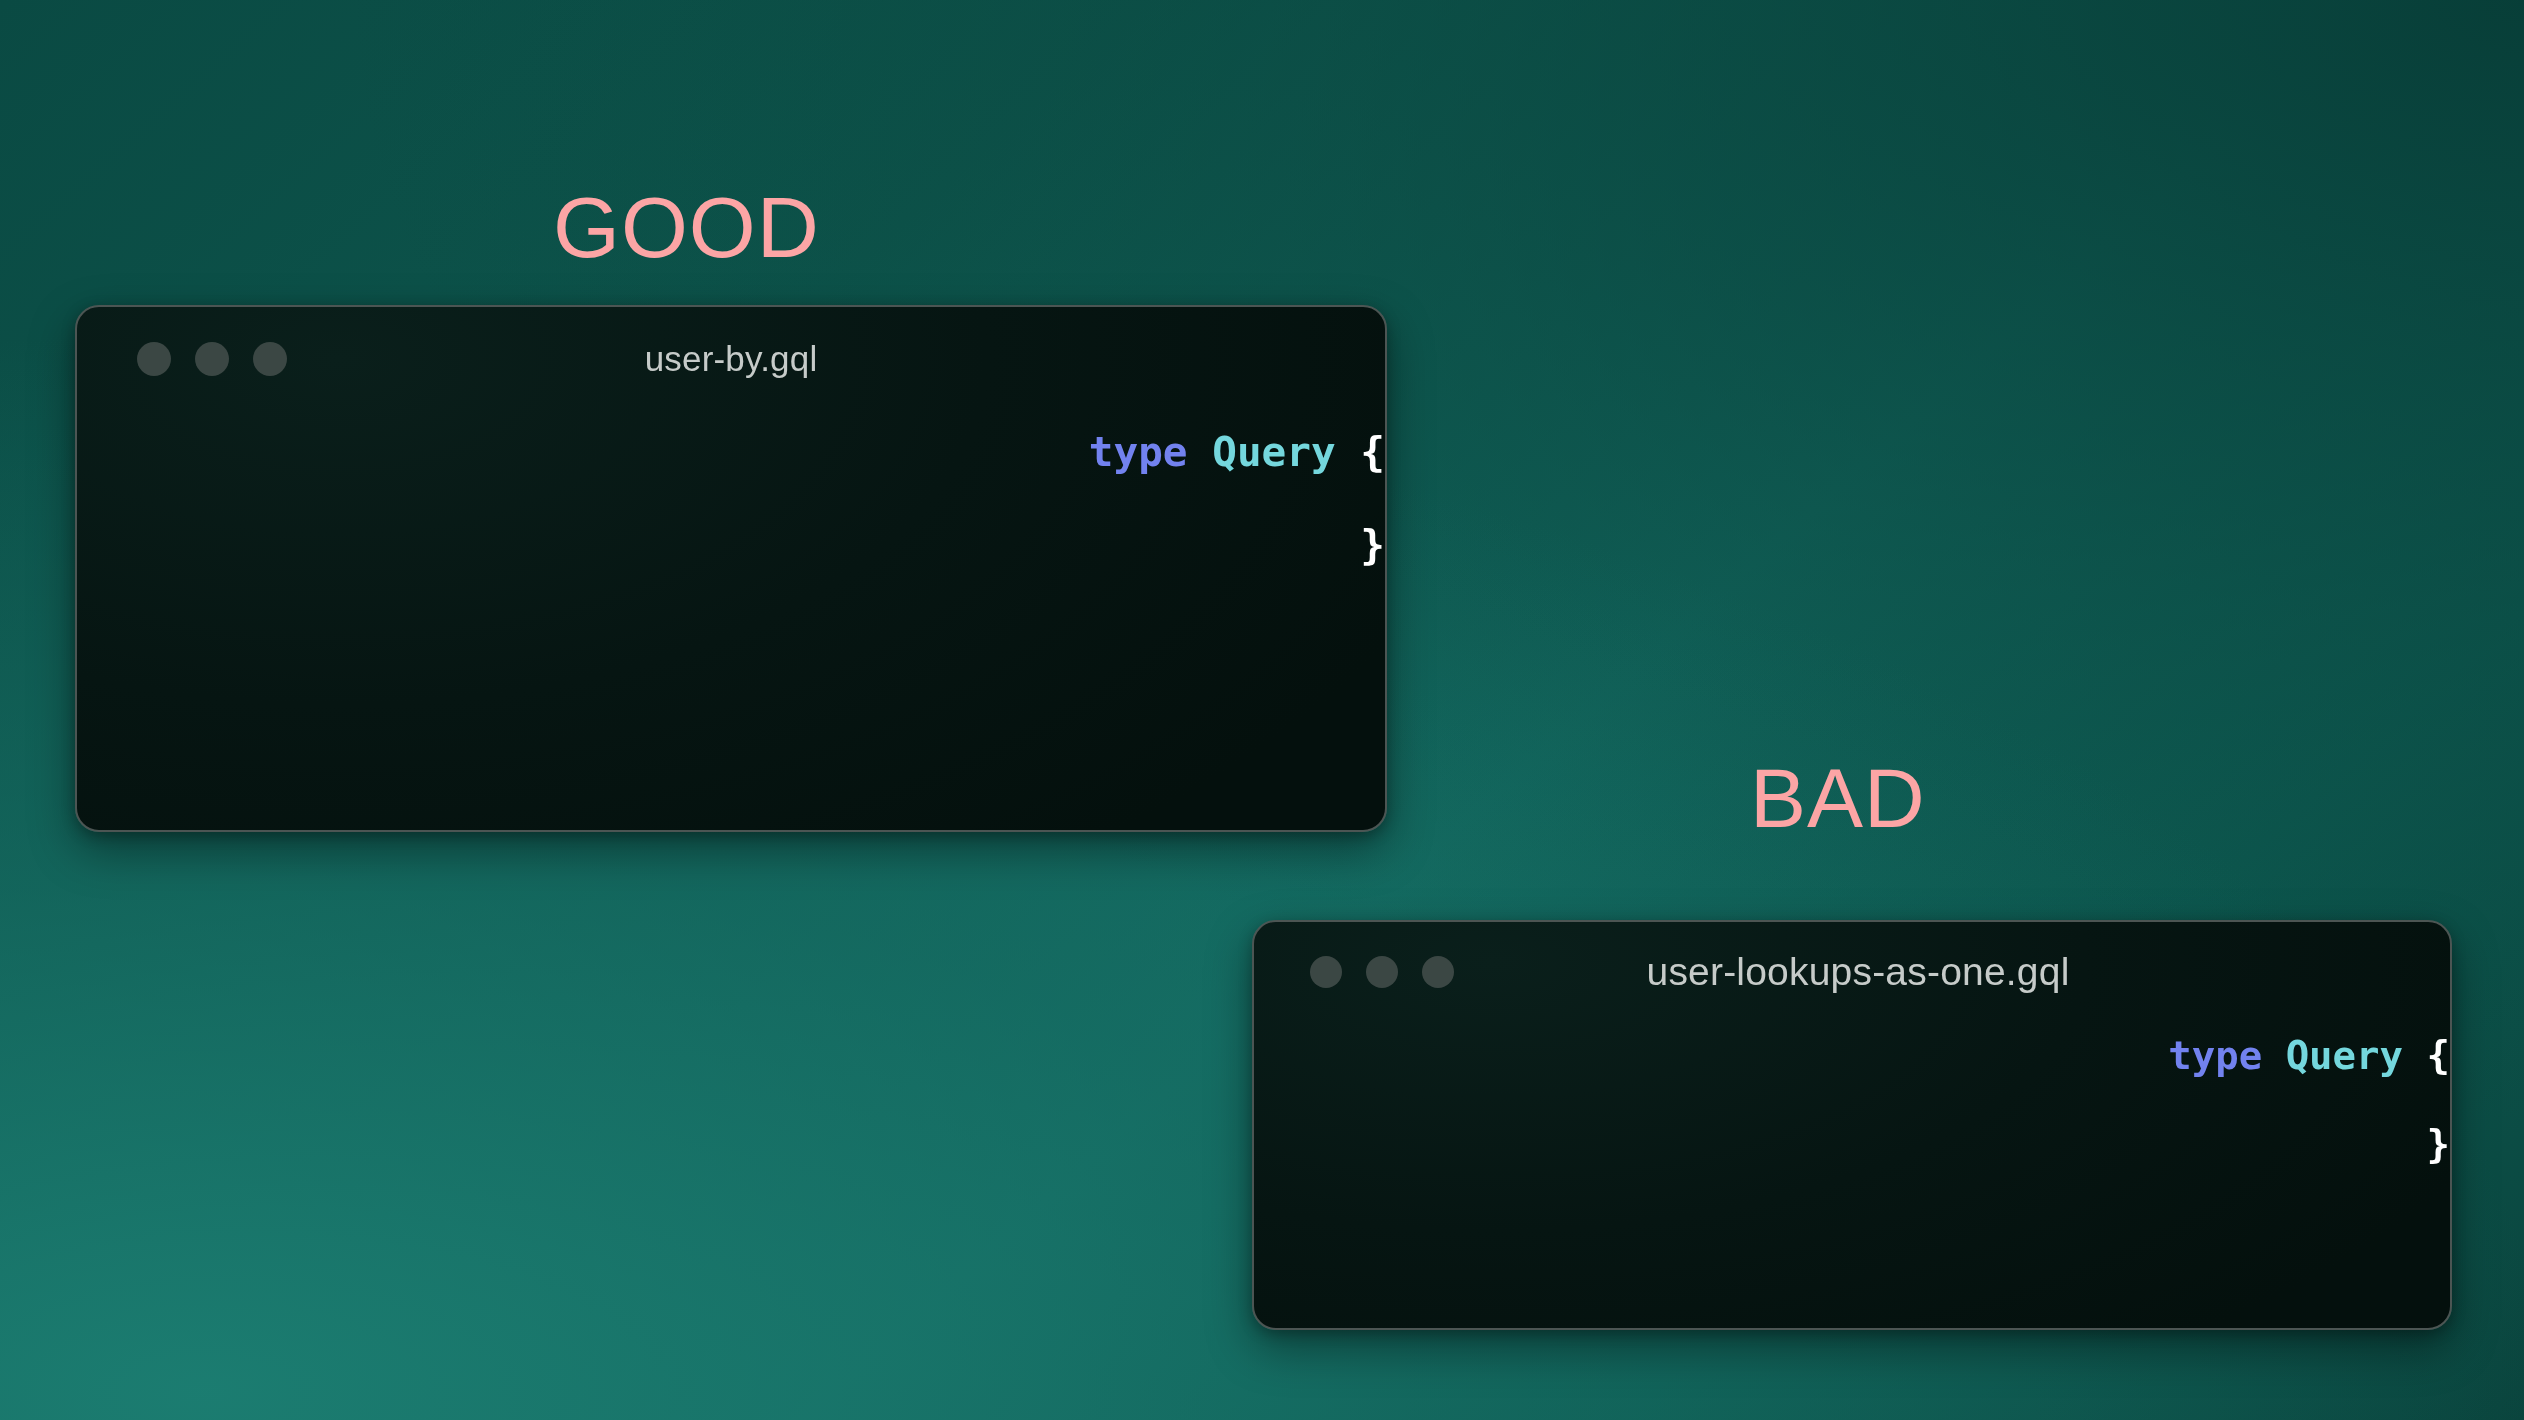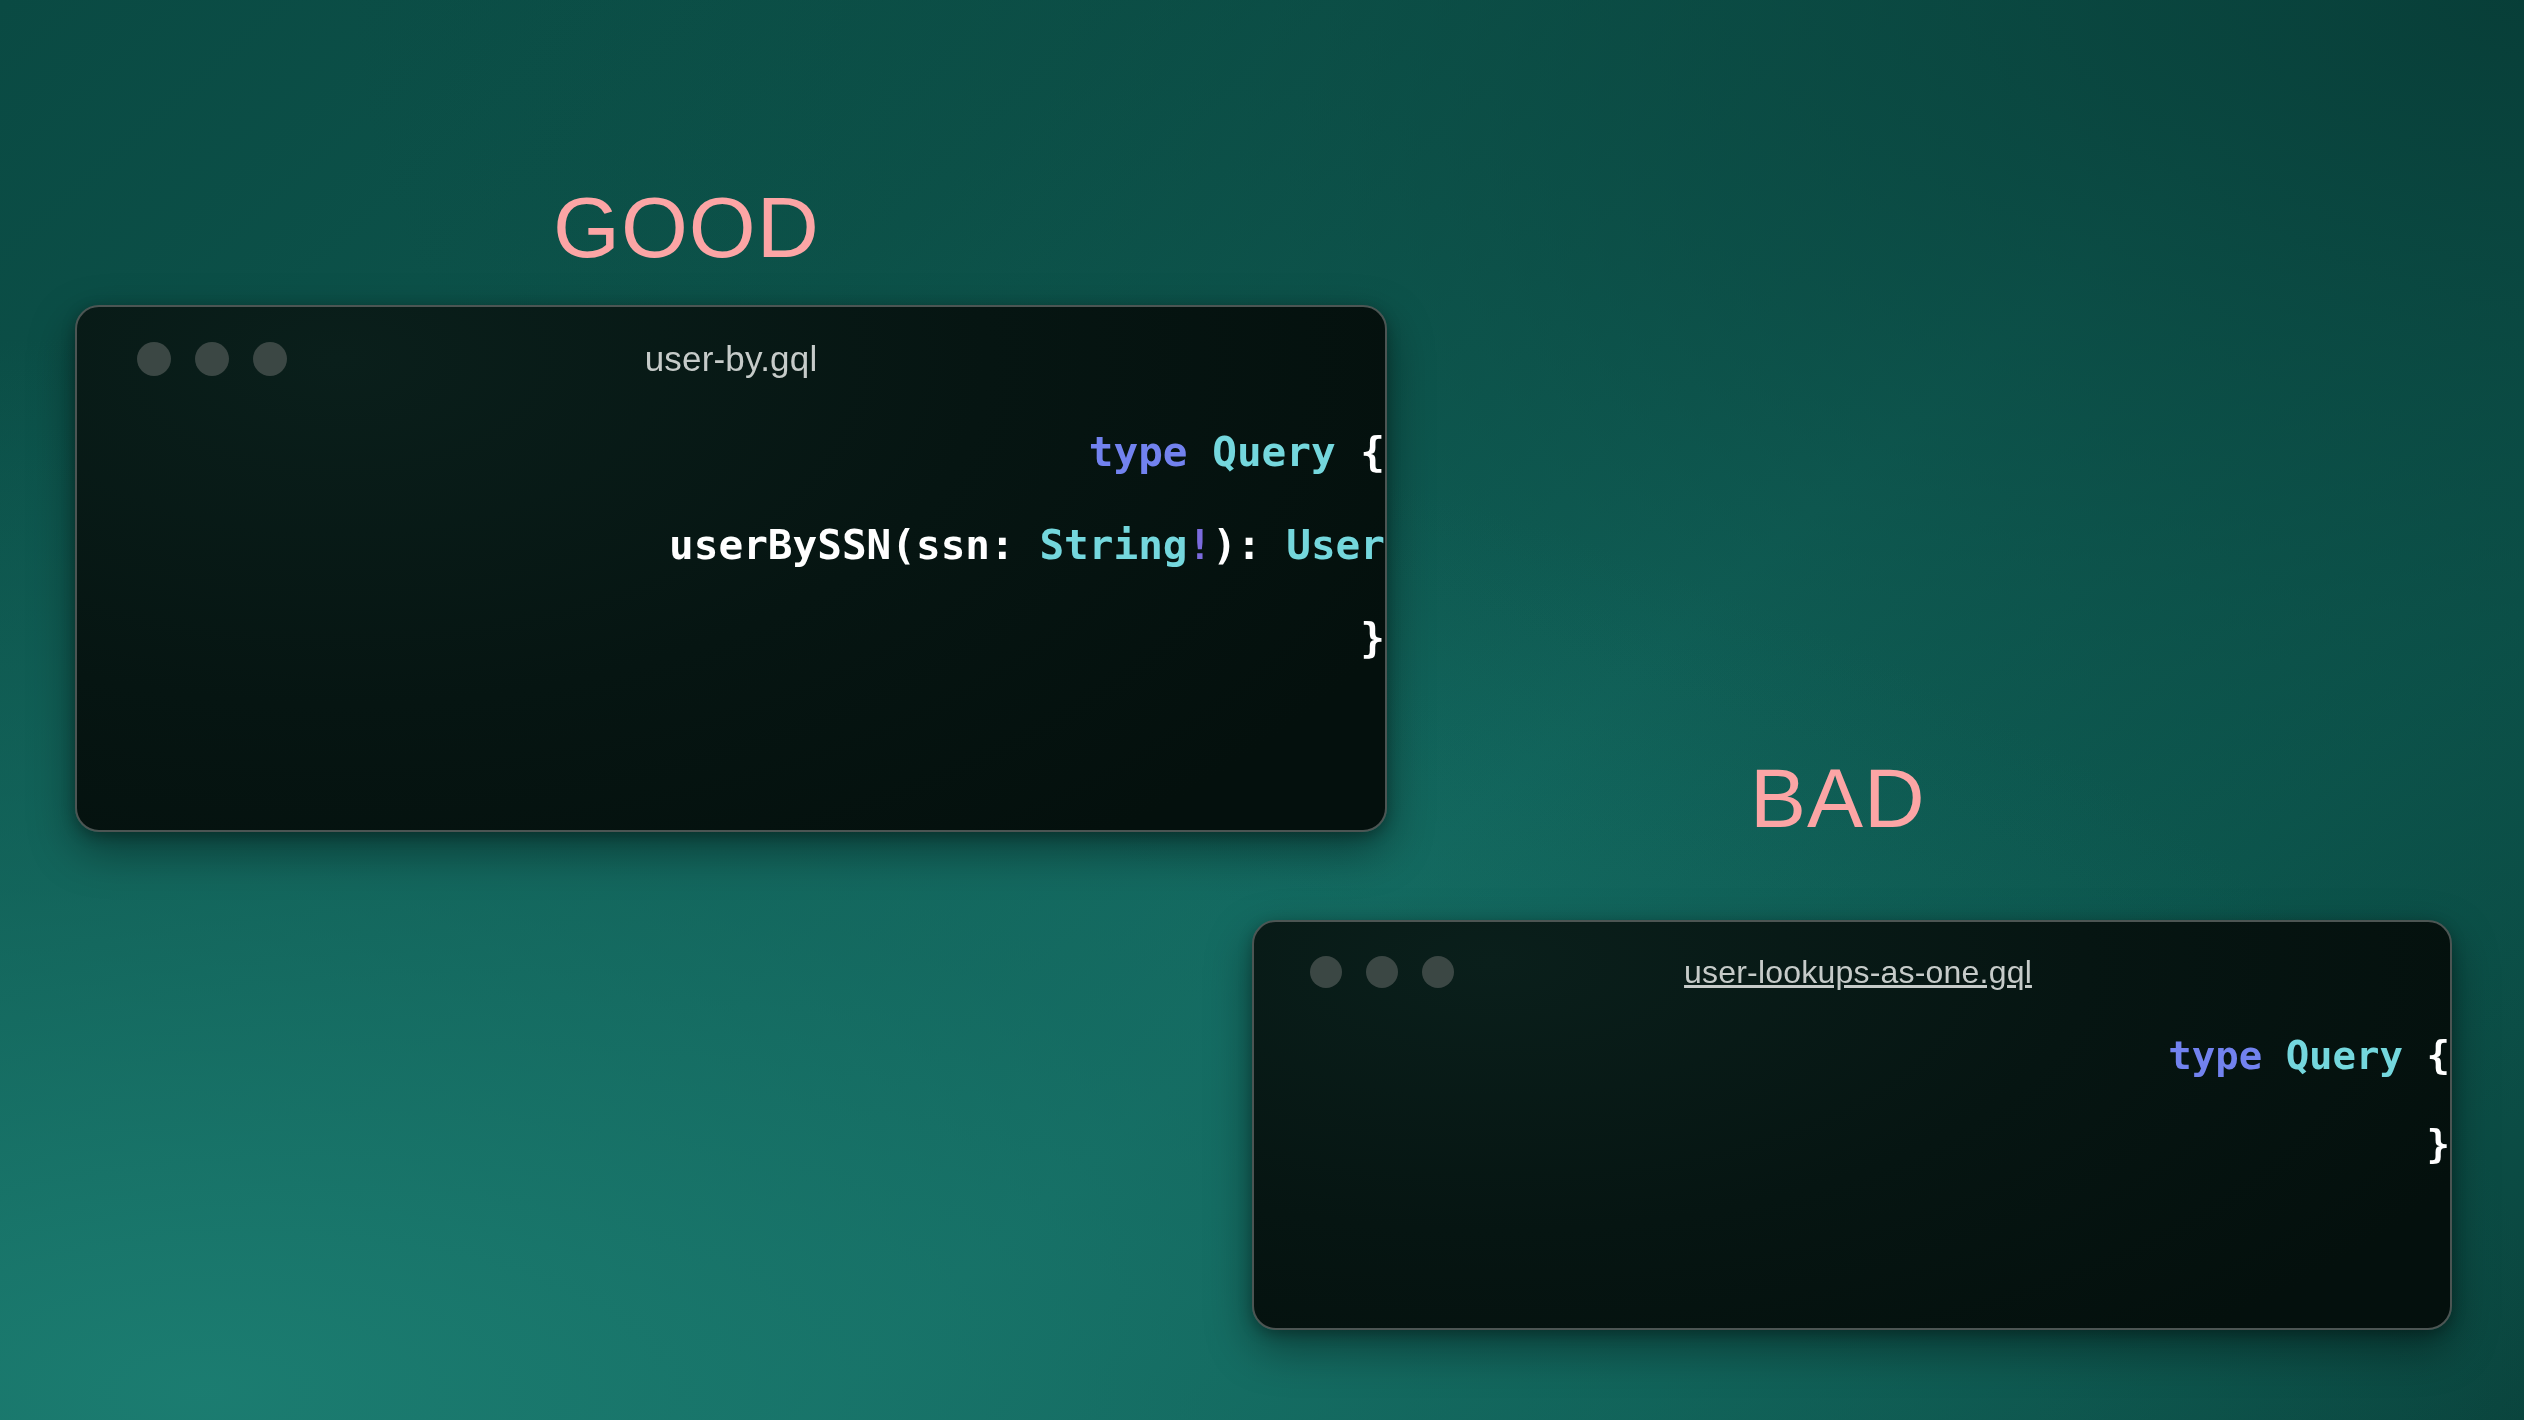--- a/index.html
+++ b/index.html
@@ -70,21 +70,21 @@
   .window-title {
     width: 100%;
     text-align: center;
     font-family: "Liberation Sans", sans-serif;
     font-size: 35px;
     font-weight: 400;
     color: #c6cbc9;
     letter-spacing: 0.2px;
     padding-left: 0;
   }
-  #window-bad .window-title { font-size: 32px; padding-left: 12px; text-decoration: underline; }
+  #window-bad .window-title { font-size: 39px; padding-left: 12px; }
 
   
   .code-body {
     font-family: "DejaVu Sans Mono", "Liberation Mono", monospace;
     font-size: 40px;
     line-height: 1.16;
     white-space: pre;
     color: #ffffff;
     font-weight: 700;
     text-align: right;
@@ -123,21 +123,20 @@
   <div class="titlebar">
     <div class="traffic-lights">
       <span class="dot"></span>
       <span class="dot"></span>
       <span class="dot"></span>
     </div>
     <div class="window-title">user-by.gql</div>
   </div>
 
   <div class="code-body"><span class="code-line"><span class="tok-kw">type</span><span class="tok-plain"> </span><span class="tok-type">Query</span><span class="tok-plain"> {</span></span>
-<span class="code-line"><span class="tok-plain">  userBySSN(ssn: </span><span class="tok-type">String</span><span class="tok-bang">!</span><span class="tok-plain">): </span><span class="tok-type">User</span></span>
 <span class="code-line"><span class="tok-plain">}</span></span></div>
 </div>
 
 <div class="section-label" id="label-bad">BAD</div>
 
 <div class="code-window" id="window-bad">
 
   <div class="titlebar">
     <div class="traffic-lights">
       <span class="dot"></span>

